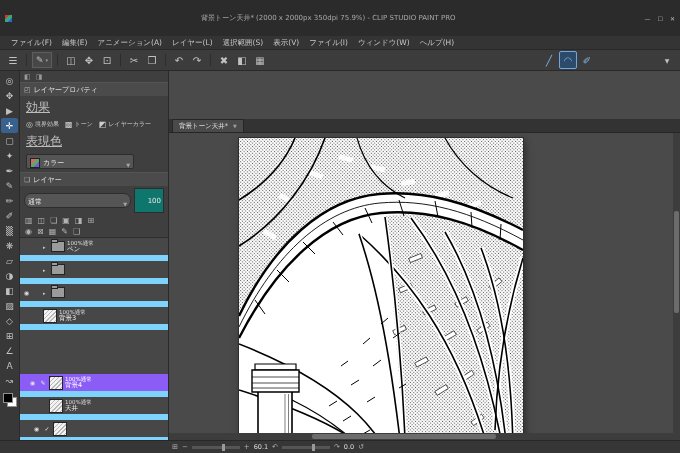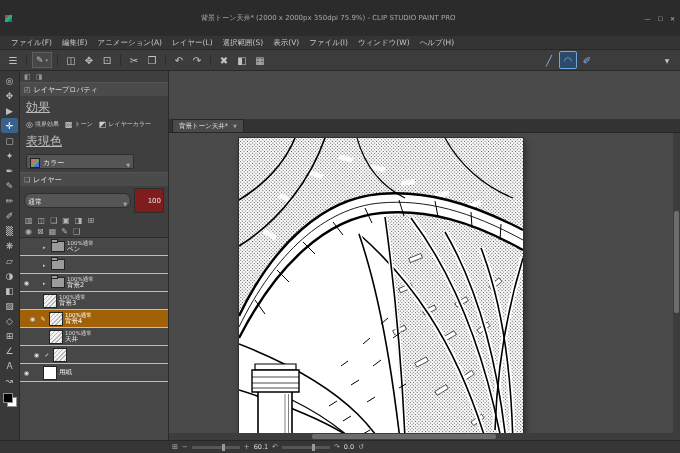--- a/index.html
+++ b/index.html
@@ -41,25 +41,25 @@
   .effects{display:flex;gap:6px;align-items:center;}
   .eff{display:flex;align-items:center;gap:2px;font-size:6px;color:#c8c8c8;}
   .eff .ic{font-size:8px;color:#cfcfcf;}
   .combo{height:13px;background:#555;border:1px solid #2d2d2d;display:flex;align-items:flex-end;padding:0 3px;gap:3px;font-size:7px;color:#e6e6e6;border-radius:2px;}
   .combo .caret{margin-left:auto;font-size:5px;color:#a8a8a8;}
   .chip{width:8px;height:8px;background:linear-gradient(135deg,#e06666 0 33%,#66a366 33% 66%,#6666d9 66%);border:1px solid #222;flex:none;}
   .expr{width:100px;}
   
   .lp-controls{padding:2px 4px;display:flex;align-items:center;gap:3px;flex:none;}
   .lp-controls .combo{flex:1;border-radius:7px;}
-  .numfield{width:24px;height:11px;background:#7f1d1d;border:1px solid #2d2d2d;font-size:7px;color:#e6e6e6;display:flex;align-items:center;justify-content:flex-end;padding:6px 2px;}
+  .numfield{width:24px;height:11px;background:#0f766e;border:1px solid #2d2d2d;font-size:7px;color:#e6e6e6;display:flex;align-items:center;justify-content:flex-end;padding:6px 2px;}
   .iconrow{display:flex;gap:5px;padding:1px 5px;font-size:8px;color:#b2b2b2;flex:none;}
   .llist{flex:1;background:#474747;border-top:1px solid #2d2d2d;overflow:hidden;min-height:0;}
-  .lrow{height:17px;display:flex;align-items:center;gap:2px;padding:0 2px;border-bottom:1px solid #7dd3fc;font-size:6px;}
-  .lrow.selected{background:#a16207;}
+  .lrow{height:17px;display:flex;align-items:center;gap:2px;padding:0 2px;border-bottom:6px solid #7dd3fc;font-size:6px;}
+  .lrow.selected{background:#8b5cf6;margin-top:44px;}
   .eyec{width:9px;text-align:center;font-size:6px;color:#e0e0e0;flex:none;}
   .markc{width:8px;text-align:center;font-size:6px;color:#e0e0e0;flex:none;}
   .arrowc{width:6px;font-size:5px;color:#c8c8c8;flex:none;}
   .thumb{width:12px;height:12px;border:1px solid #242424;background:#fff;flex:none;}
   .thumb.art{background:repeating-linear-gradient(135deg,#b9b9b9 0 1px,#f3f3f3 1px 3px);}
   .fold{width:12px;height:9px;background:#9b9b9b;border:1px solid #242424;position:relative;flex:none;}
   .fold::before{content:"";position:absolute;top:-3px;left:-1px;width:5px;height:2px;background:#9b9b9b;border:1px solid #242424;}
   .ltext{flex:1;line-height:1.1;overflow:hidden;white-space:nowrap;min-width:0;}
   .linfo{font-size:5.5px;color:#dcdcdc;}
   .lname{font-size:6.5px;color:#f2f2f2;}
@@ -251,24 +251,20 @@
             <span class="markc"></span>
             <span class="arrowc">▸</span>
             <span class="fold"></span>
           </div>
 
           <div class="lrow">
             <span class="eyec">◉</span>
             <span class="markc"></span>
             <span class="arrowc">▸</span>
             <span class="fold"></span>
-            <div class="ltext">
-              <div class="linfo">100%通常</div>
-              <div class="lname">背景2</div>
-            </div>
           </div>
 
           <div class="lrow" style="">
             <span class="eyec"></span>
             <span class="markc"></span>
             <span class="thumb art"></span>
             <div class="ltext">
               <div class="linfo">100%通常</div>
               <div class="lname">背景3</div>
             </div>

